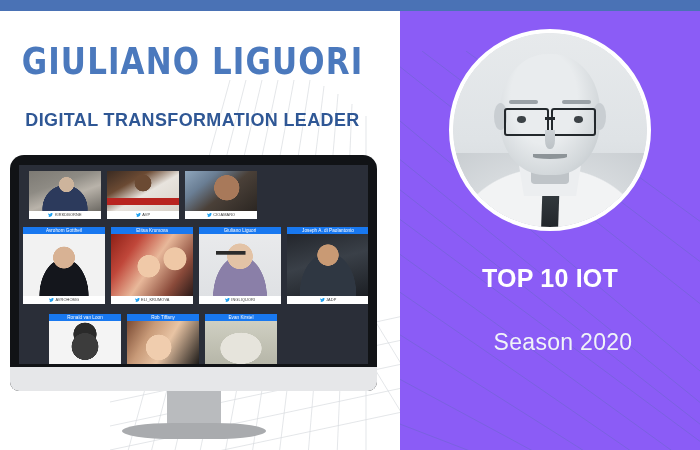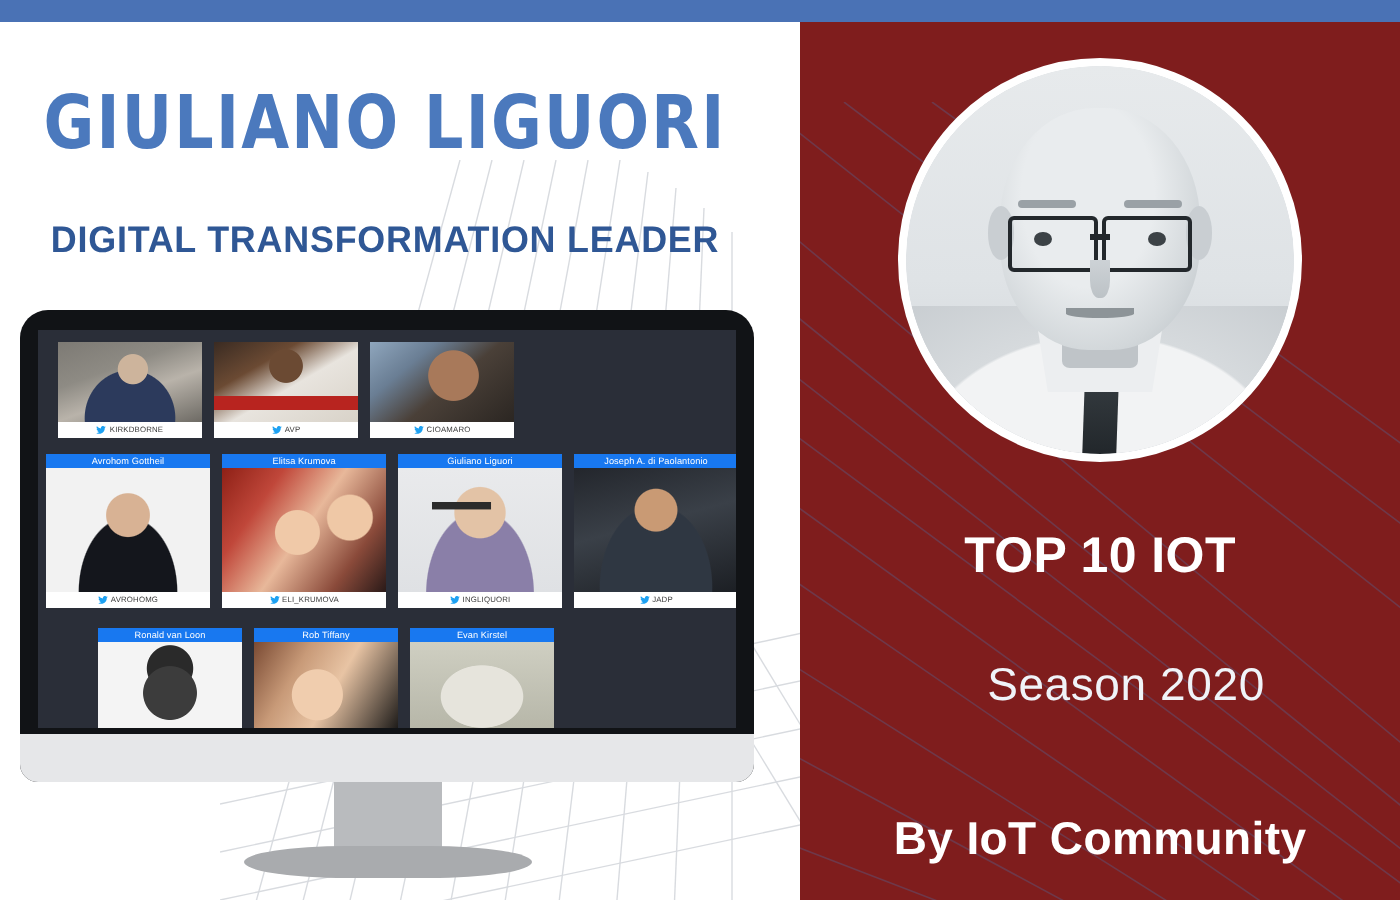--- a/index.html
+++ b/index.html
@@ -83,21 +83,21 @@
   .row-mid .card-photo{height:62px;}
   .row-bot .card{width:72px;}
   .row-bot .card-photo{height:44px;}
 
   
   .ph{position:absolute;inset:0;}
 
   
   .right-panel{
     position:absolute;left:400px;top:11px;width:300px;height:439px;
-    background:#7f1d1d;overflow:hidden;
+    background:#8b5cf6;overflow:hidden;
   }
   .rp-lines{position:absolute;left:-60px;top:40px;width:420px;height:420px;opacity:.33;pointer-events:none;}
 
   .avatar-wrap{
     position:absolute;left:50%;margin-left:-101px;top:18px;
     width:202px;height:202px;border-radius:50%;
     background:#ffffff;padding:0;
     box-sizing:border-box;border:4px solid #ffffff;
     overflow:hidden;
   }
@@ -338,17 +338,16 @@
         <div style="position:absolute;left:47.5%;top:50%;width:5%;height:10%;background:linear-gradient(#cdd2d6,#bcc2c6);border-radius:0 0 45% 45%;"></div>
 
         <div style="position:absolute;left:41%;top:62.5%;width:18%;height:2.4%;background:#8d9498;border-radius:0 0 60% 60%;"></div>
       </div>
     </div>
 
     <div class="rp-title">
       <div>TOP 10 IOT</div>
     </div>
     <div class="rp-season">Season 2020</div>
-    <div class="rp-by">By IoT Community</div>
 
   </div>
 
 </div>
 
 </body></html>

